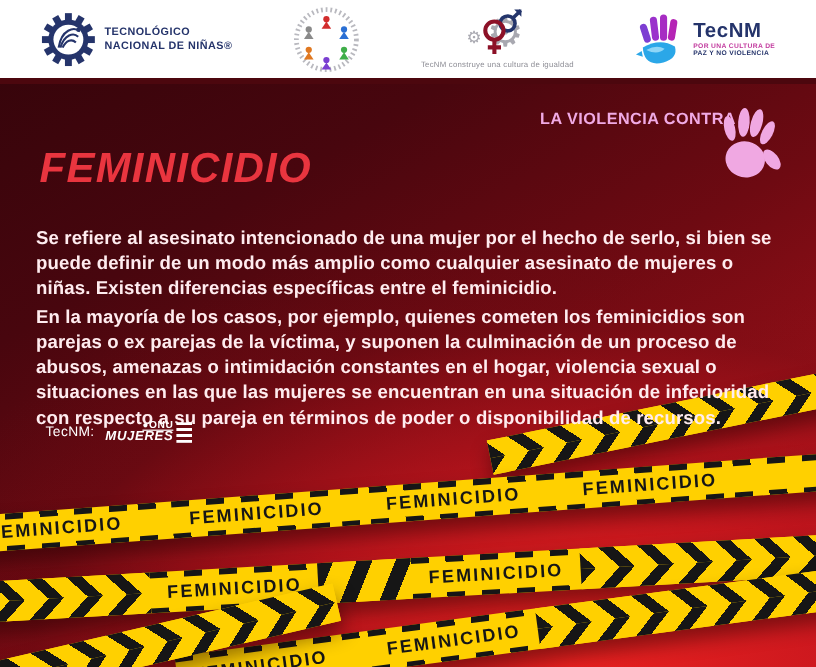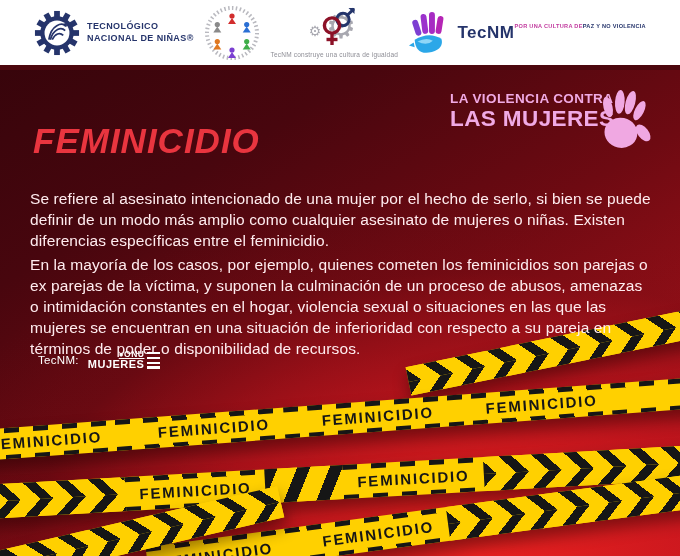--- a/index.html
+++ b/index.html
@@ -10,42 +10,42 @@
       linear-gradient(150deg,#32040a 0%,#48060e 30%,#6e0a12 55%,#a21119 82%,#c2161e 100%);}
   
   .top-bar{position:absolute;left:0;top:0;width:680px;height:70px;background:#ffffff;
     border-bottom:5px solid #4c070e;display:flex;align-items:center;justify-content:space-between;
     padding:16px 34px;box-sizing:border-box;z-index:20;}
   .logo{display:flex;align-items:center;gap:7px;}
   .tecnm-wordmark{display:flex;flex-direction:column;font-size:9px;font-weight:700;color:#25346b;
     letter-spacing:.4px;line-height:1.3;}
   .logo-stack{display:flex;flex-direction:column;align-items:center;gap:2px;}
   .logo-caption{font-size:6.5px;color:#8d8d95;letter-spacing:.2px;}
-  .tecnm-hand-text{display:flex;flex-direction:row;line-height:1.15;}
+  .tecnm-hand-text{display:flex;flex-direction:column;line-height:1.15;}
   .tecnm-hand-title{font-size:17px;font-weight:800;color:#25346b;letter-spacing:.5px;}
   .tecnm-hand-l1{font-size:5.6px;font-weight:800;color:#c23a9e;letter-spacing:.3px;}
   .tecnm-hand-l2{font-size:5.6px;font-weight:800;color:#25346b;letter-spacing:.3px;}
   
   .title{position:absolute;left:33px;top:98px;font-size:35px;font-weight:800;font-style:italic;
     letter-spacing:1px;color:#e9353f;z-index:10;}
   .banner{position:absolute;left:450px;top:92px;color:#f0aae4;z-index:10;line-height:1.08;}
   .banner-l1{font-size:13.5px;font-weight:800;letter-spacing:.4px;}
   .banner-l2,.banner-l3{font-size:22.5px;font-weight:800;letter-spacing:.4px;}
   .handprint{position:absolute;left:592px;top:88px;transform:rotate(12deg);z-index:10;}
   
   .para{position:absolute;left:30px;width:625px;color:#ffecef;font-size:15.5px;line-height:1.36;
-    font-weight:400;letter-spacing:.1px;z-index:10;}
+    font-weight:700;letter-spacing:.1px;z-index:10;}
   .para-1{top:172px;} .para-2{top:238px;}
   .fuente{position:absolute;left:38px;top:350px;display:flex;align-items:center;gap:9px;z-index:10;color:#fff;}
   .fuente-label{font-size:11.5px;letter-spacing:.3px;}
   .onu{display:flex;align-items:center;gap:3px;}
   .onu-txt{display:flex;flex-direction:column;line-height:1;}
   .onu-l1{font-size:8.5px;font-weight:800;letter-spacing:.5px;text-align:right;text-decoration:underline;}
   .onu-l1 .globe{font-size:8px;}
-  .onu-l2{font-size:11px;font-weight:800;letter-spacing:.5px;}
+  .onu-l2{font-size:11px;font-weight:800;letter-spacing:.5px;font-style:italic;}
   .onu-mark{width:13px;height:17px;background:repeating-linear-gradient(#fff 0 2.4px,rgba(255,255,255,0) 2.4px 4.8px);}
   
   .tape{position:absolute;display:flex;align-items:stretch;background:#ffd000;
     box-shadow:0 9px 16px rgba(25,0,0,.45);}
   .seg-text{position:relative;display:flex;align-items:center;justify-content:center;padding:0 14px;}
   .tape-label{font-size:15px;font-weight:800;letter-spacing:1.8px;color:#161616;white-space:nowrap;}
   .seg-text::before,.seg-dash::before{content:"";position:absolute;left:0;right:0;top:0;height:4.5px;
     background:repeating-linear-gradient(90deg,#161616 0 15px,rgba(0,0,0,0) 15px 29px);}
   .seg-text::after,.seg-dash::after{content:"";position:absolute;left:0;right:0;bottom:0;height:4.5px;
     background:repeating-linear-gradient(90deg,#161616 0 15px,rgba(0,0,0,0) 15px 29px);}
@@ -161,21 +161,20 @@
         <span class="tecnm-hand-l1">POR UNA CULTURA DE</span>
         <span class="tecnm-hand-l2">PAZ Y NO VIOLENCIA</span>
       </div>
     </div>
   </header>
 
   <h1 class="title">FEMINICIDIO</h1>
 
   <div class="banner">
     <div class="banner-l1">LA VIOLENCIA CONTRA</div>
-    <div class="banner-l2">LAS MUJERES</div>
   </div>
 
   <div class="handprint">
     <svg width="62" height="66" viewBox="0 0 40 44">
       <g fill="#f0a8e2">
         <ellipse cx="20" cy="30" rx="11" ry="10"></ellipse>
         <ellipse cx="8" cy="15" rx="3" ry="7" transform="rotate(-25 8 15)"></ellipse>
         <ellipse cx="15" cy="10" rx="3.2" ry="8" transform="rotate(-8 15 10)"></ellipse>
         <ellipse cx="22" cy="9" rx="3.2" ry="8" transform="rotate(3 22 9)"></ellipse>
         <ellipse cx="29" cy="13" rx="3" ry="7" transform="rotate(15 29 13)"></ellipse>

